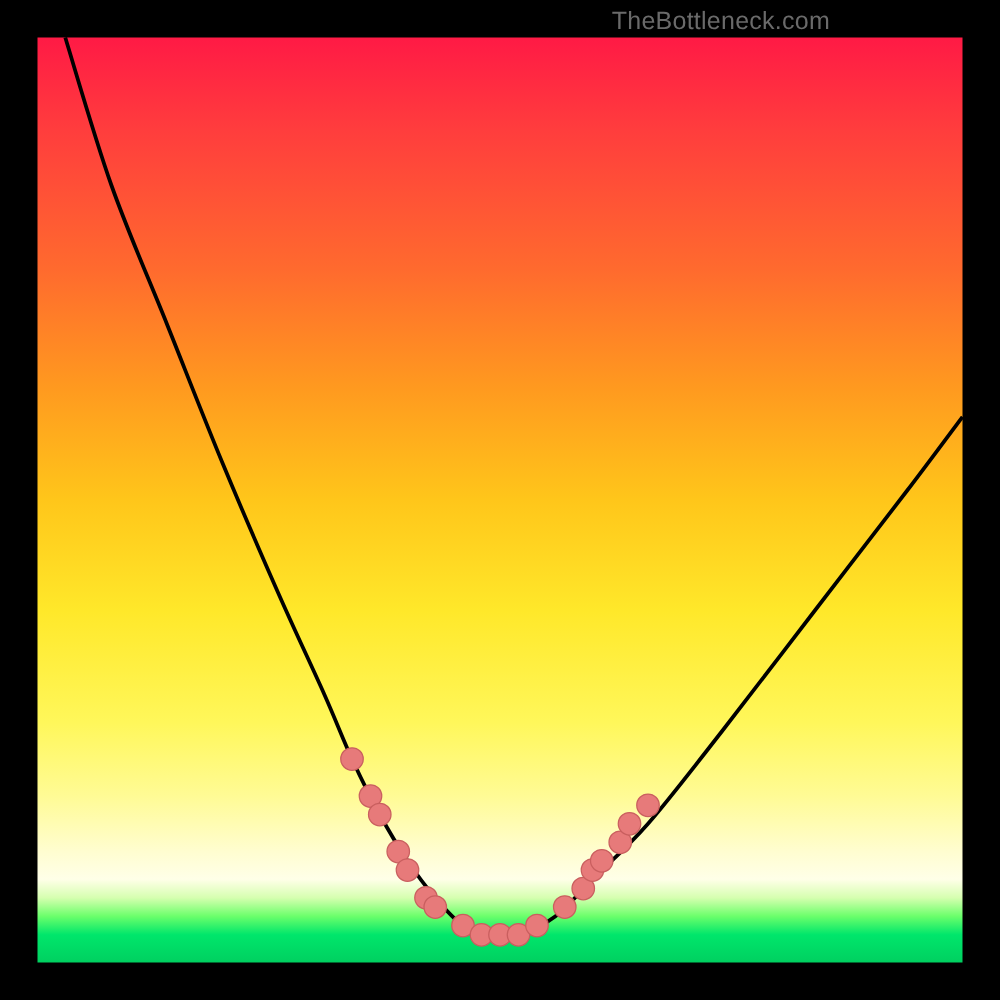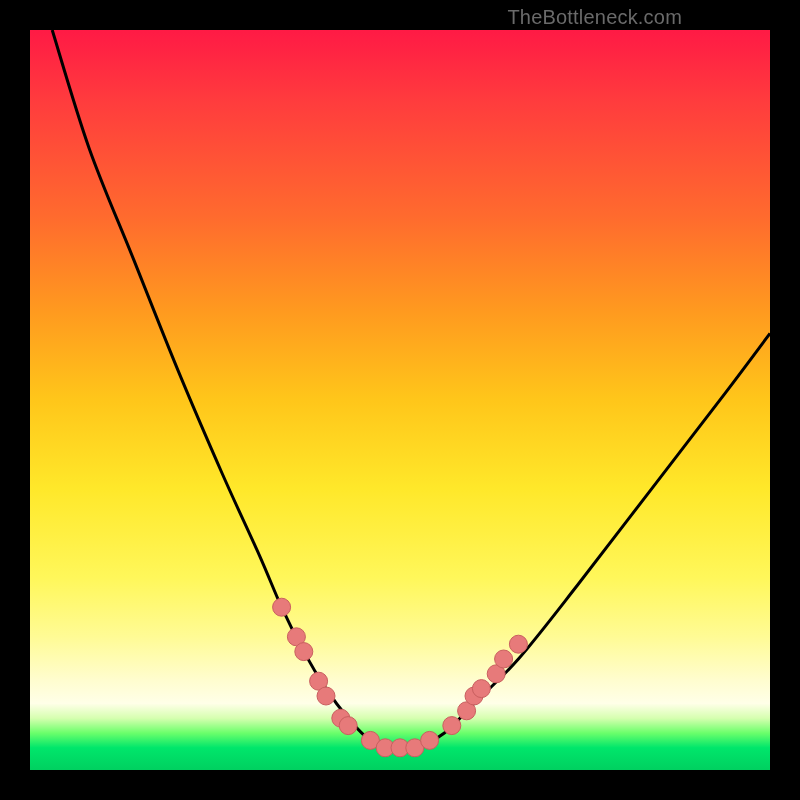--- a/index.html
+++ b/index.html
@@ -9,21 +9,20 @@
     height: 800px;
     overflow: hidden;
     background: #000;
     font-family: Arial, Helvetica, sans-serif;
   }
   .frame {
     position: relative;
     width: 676px;
     height: 800px;
     background: #000;
-    padding-left: 18px;
   }
   .plot-area {
     position: absolute;
     left: 30px;
     top: 30px;
     width: 740px;
     height: 740px;
     
     background: linear-gradient(to bottom,
       #ff1a45 0%,

